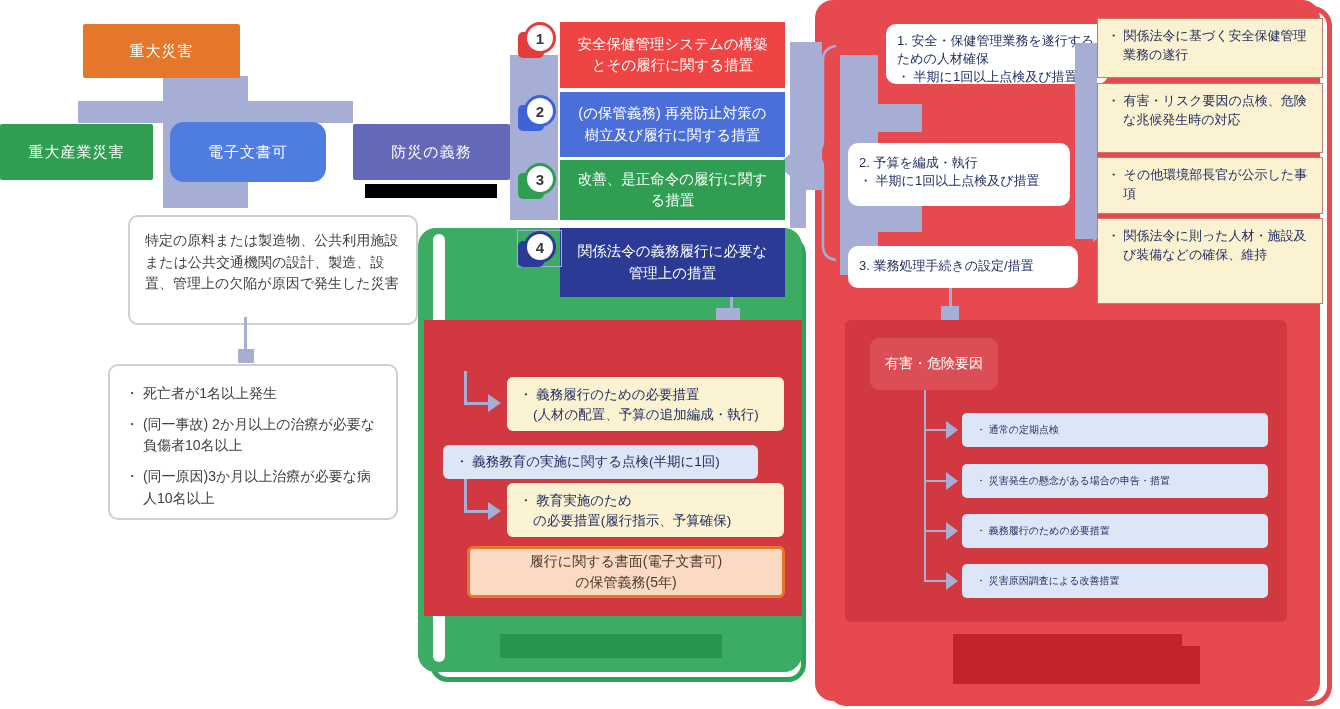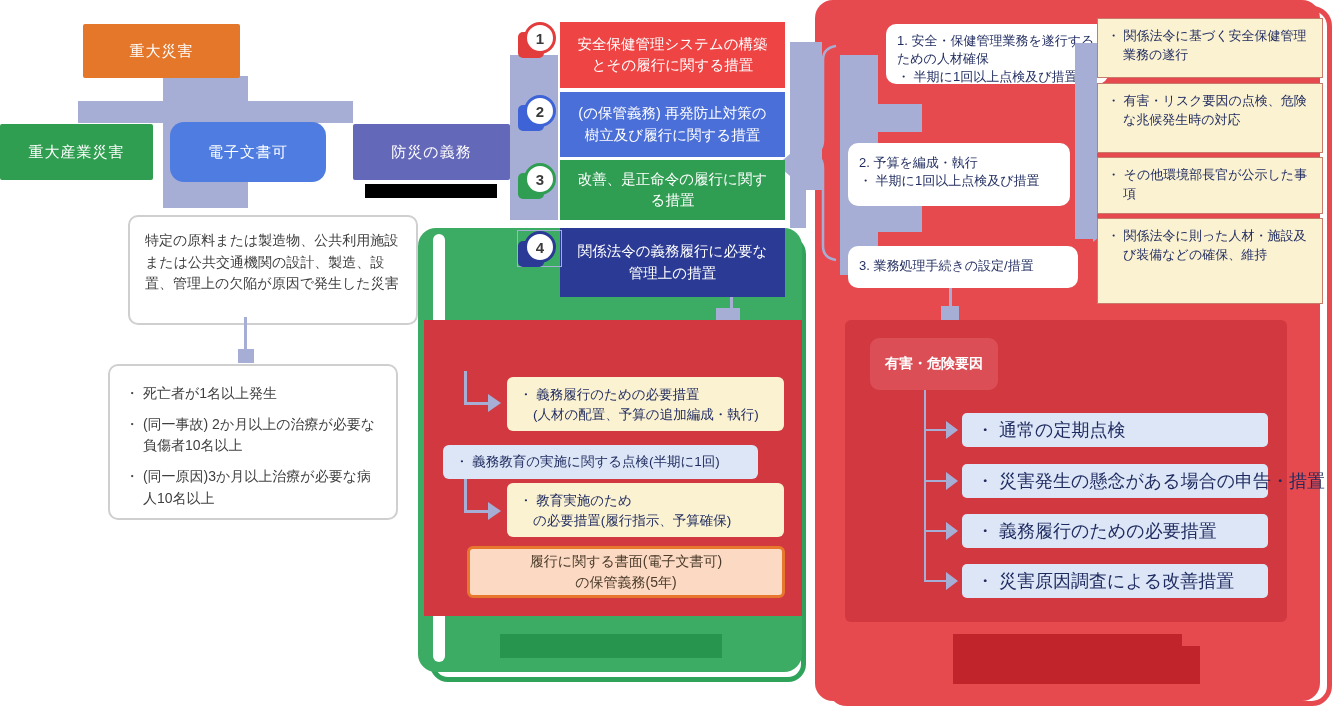--- a/index.html
+++ b/index.html
@@ -39,22 +39,22 @@
   .peachbox{background:#FBD9C3;border:3px solid #E8772E;border-radius:6px;
     color:#4a3a2a;font-size:14px;line-height:1.5;display:flex;flex-direction:column;
     align-items:center;justify-content:center;text-align:center;}
   .taskbox{background:#fff;border-radius:10px;color:#1E2A5E;font-size:13px;
     line-height:1.4;padding:8px 11px;}
   .taskbox .hang{padding-left:13px;text-indent:-13px;}
   .ycell{background:#FBF2D2;border:1px solid #C97B6B;color:#1E2A5E;font-size:13px;
     line-height:1.45;padding:8px 9px;}
   .ycell .hang{padding-left:16px;text-indent:-16px;}
   .hazlabel{background:#DC4E55;border-radius:9px;color:#fff;font-size:14px;
-    display:flex;align-items:center;justify-content:center;font-weight:bold;}
-  .hazrow{background:#DCE6F7;border-radius:5px;color:#1E2A5E;font-size:18px;
+    display:flex;align-items:center;justify-content:center;}
+  .hazrow{background:#DCE6F7;border-radius:5px;color:#1E2A5E;font-size:10px;
     display:flex;align-items:center;padding:0 14px;white-space:nowrap;}
 </style>
 </head>
 <body>
 
 <div id="canvas">
 
   <div class="abs peri" style="left:163px;top:76px;width:85px;height:132px;"></div>
   <div class="abs peri" style="left:78px;top:101px;width:275px;height:22px;"></div>
 

